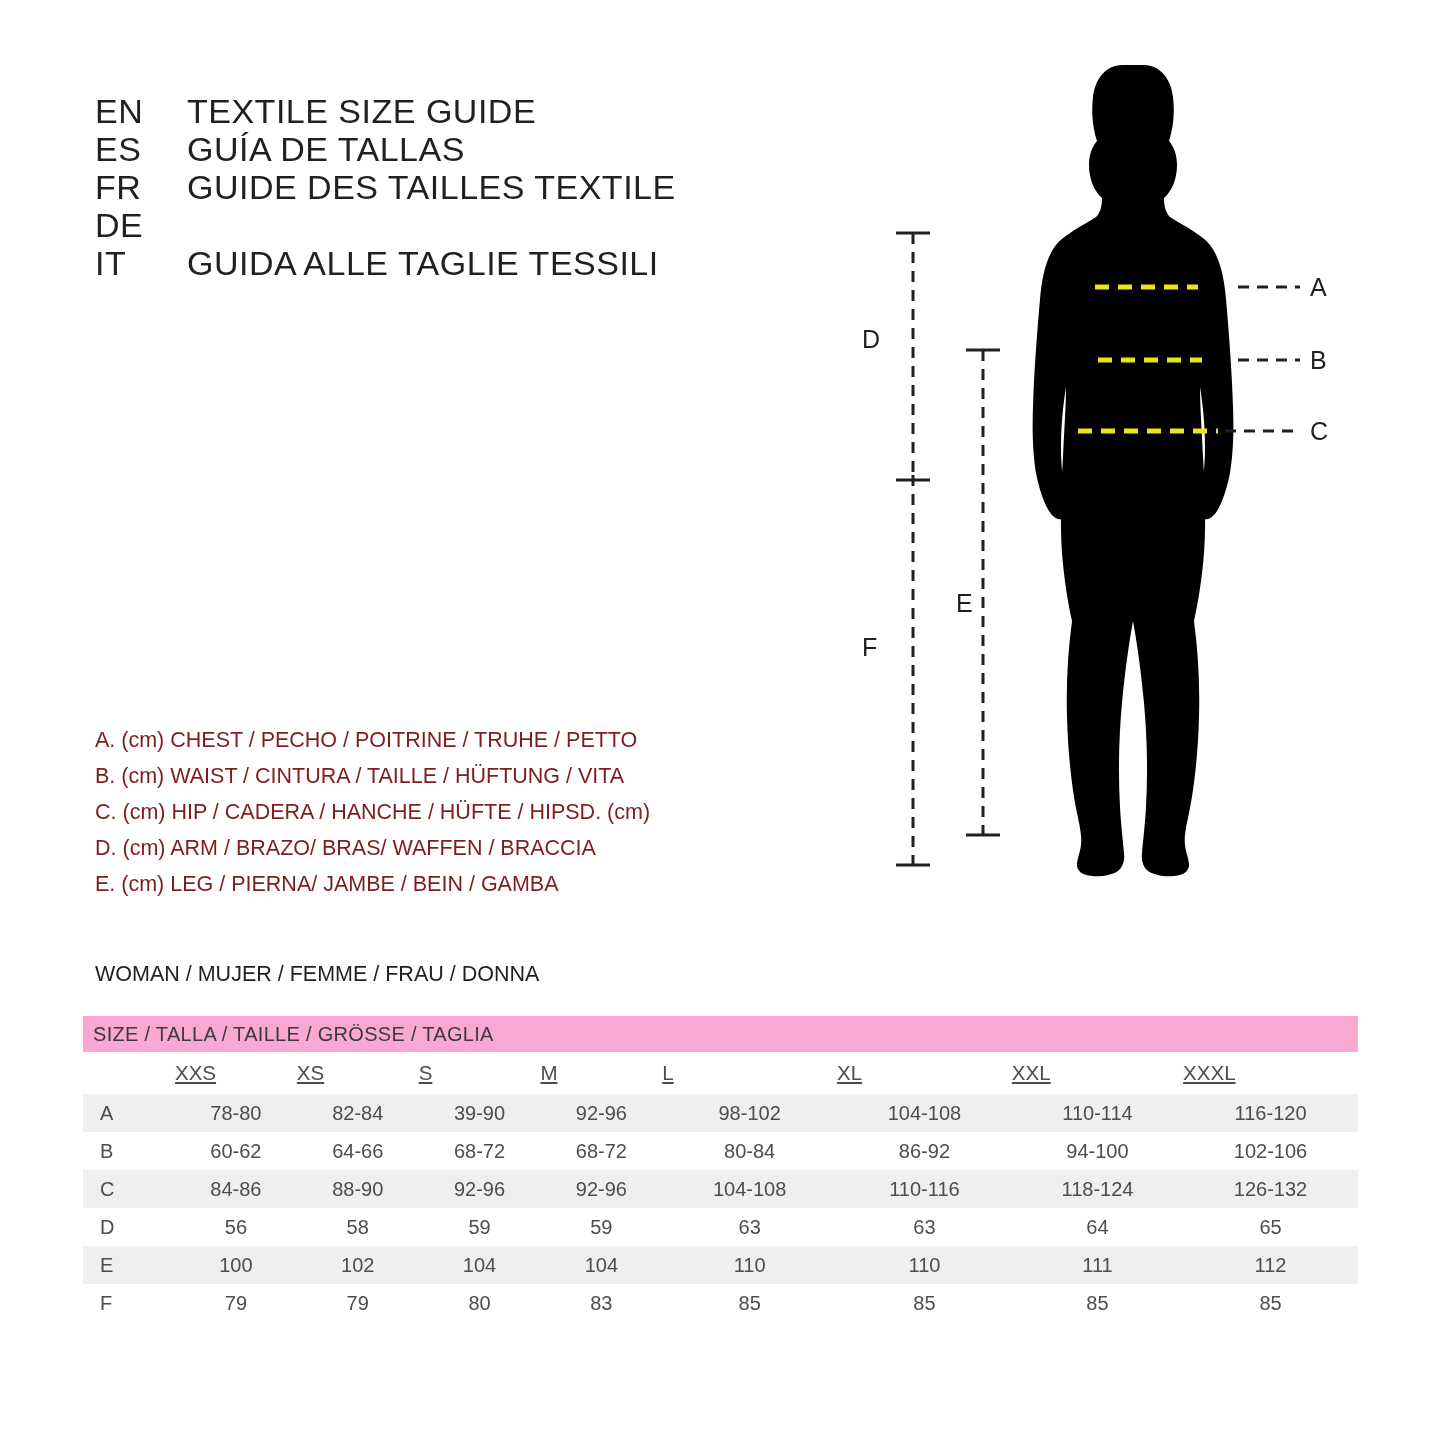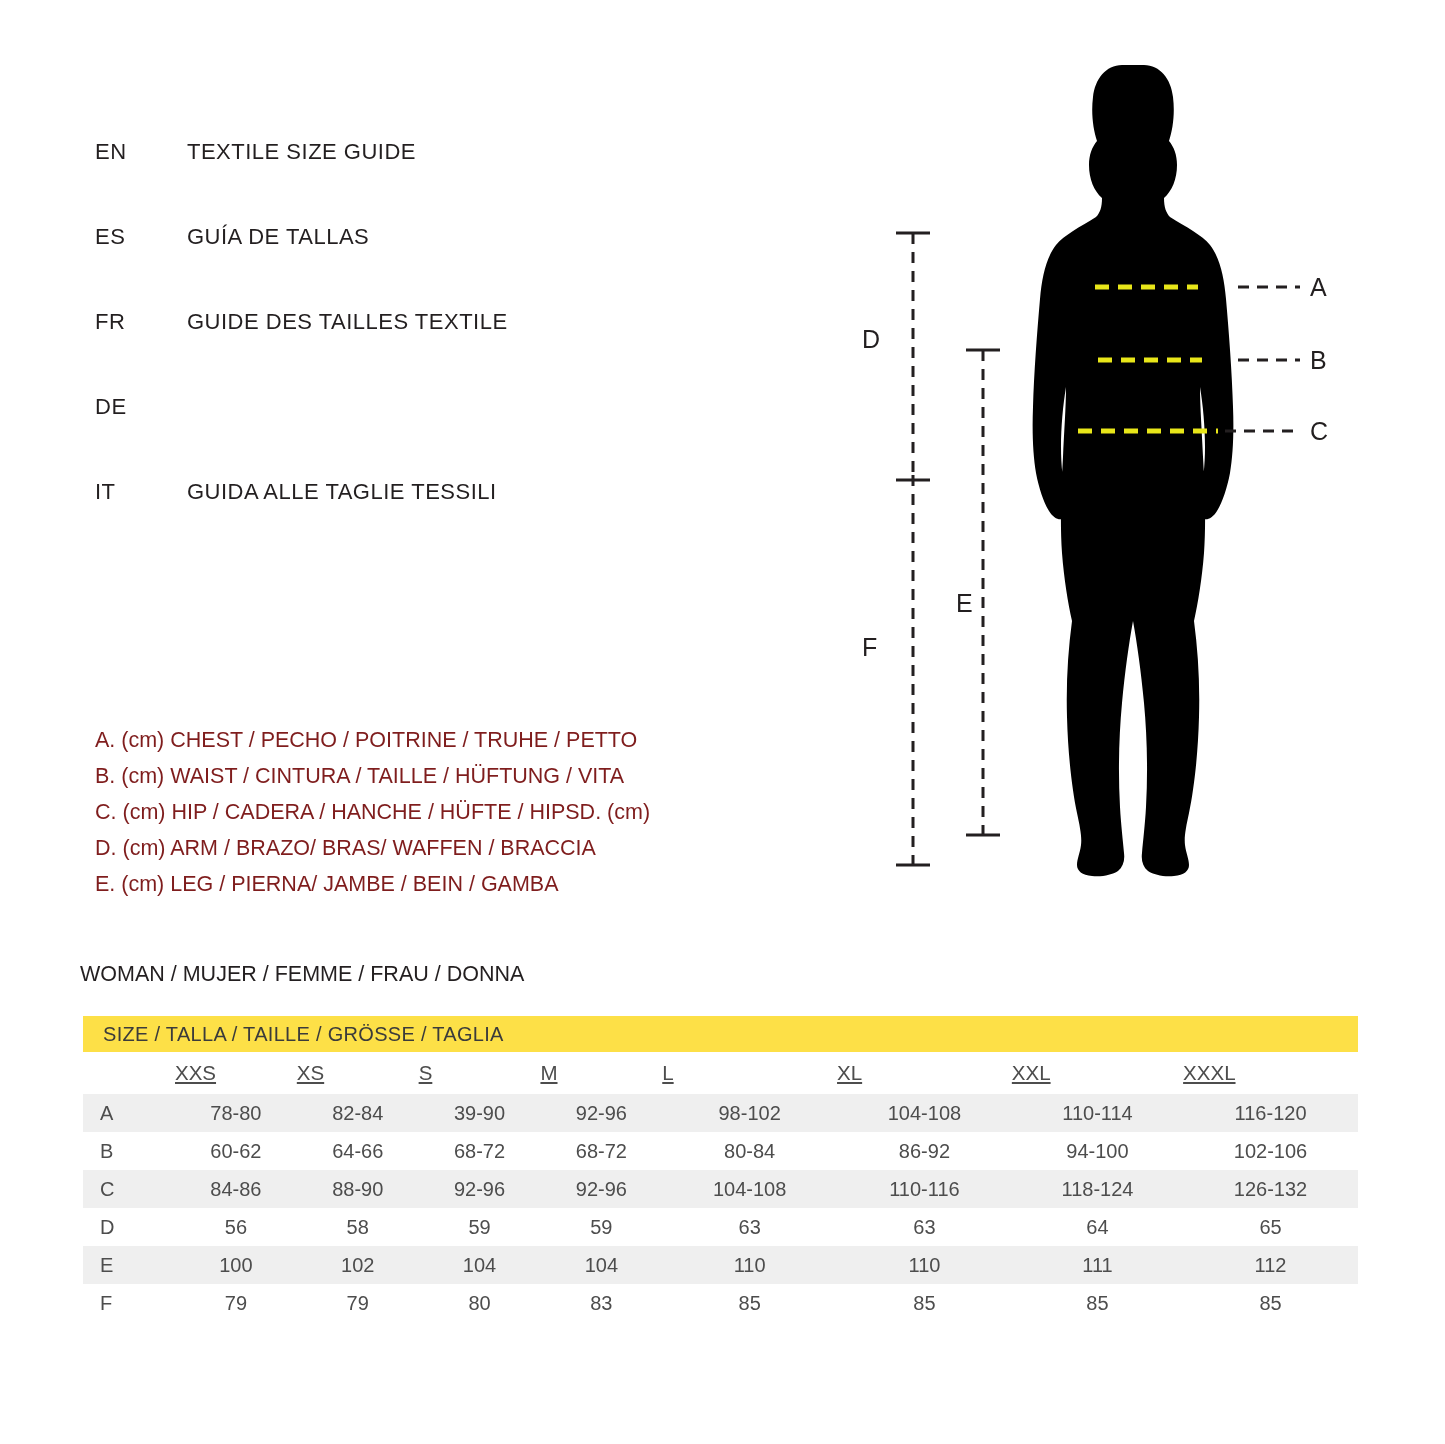--- a/index.html
+++ b/index.html
@@ -20,24 +20,23 @@
   #title-block {
     position: absolute;
     left: 95px;
     top: 92px;
     width: 620px;
   }
   .title-row {
     display: flex;
     align-items: baseline;
     height: 38px;
-    font-size: 22px;
+    font-size: 34px;
     letter-spacing: 0.5px;
     color: #231f20;
-    margin-top: 47px;
   }
   .title-code {
     width: 92px;
     flex: 0 0 92px;
   }
   .title-text {
     flex: 1 1 auto;
   }
 
   
@@ -50,42 +49,42 @@
   .legend-row {
     font-size: 21.5px;
     line-height: 36px;
     color: #7f1d1d;
     white-space: nowrap;
   }
 
   
   #gender-label {
     position: absolute;
-    left: 80px;
+    left: 95px;
     top: 962px;
     font-size: 21.5px;
     color: #231f20;
   }
 
   
   #size-table {
     position: absolute;
     left: 83px;
     top: 1016px;
     width: 1275px;
     border-collapse: collapse;
     font-size: 20px;
     color: #4d4d4d;
   }
   #size-table tr.header-row td {
-    background: #fde047;
+    background: #f9a8d4;
     color: #3b3b3b;
     font-size: 20px;
     height: 36px;
-    padding-left: 20px;
+    padding-left: 10px;
     text-align: left;
     letter-spacing: 0.3px;
   }
   #size-table tr.columns-row td {
     background: #ffffff;
     height: 42px;
     text-align: left;
     color: #4d4d4d;
     font-size: 20.5px;
     text-decoration: underline;

